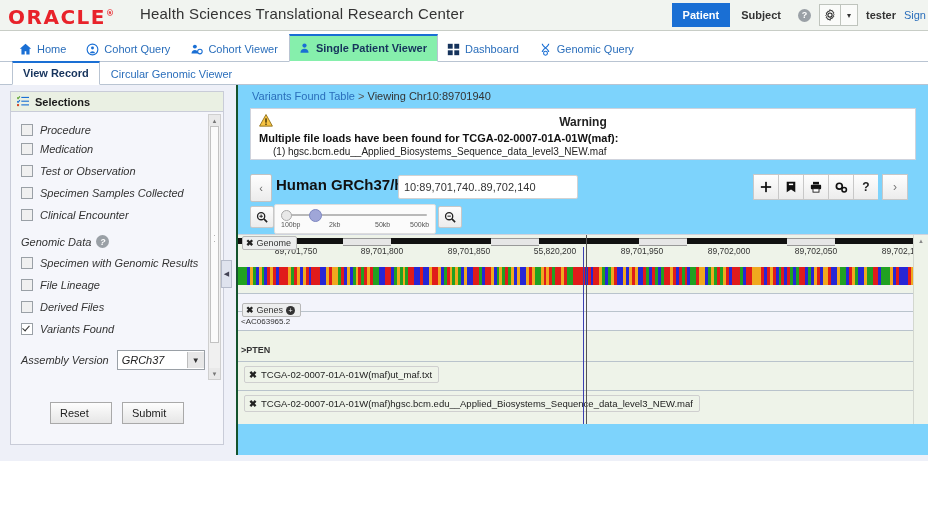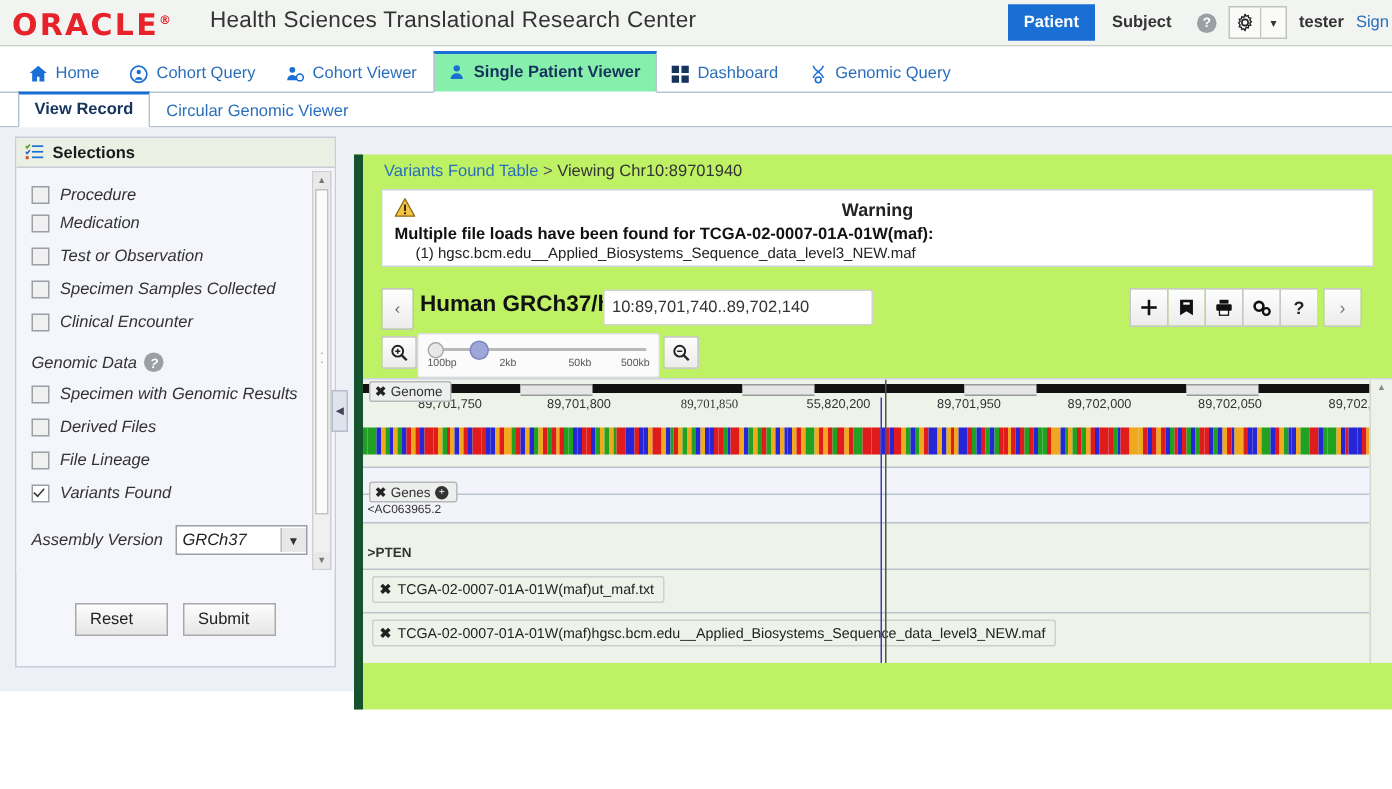--- a/index.html
+++ b/index.html
@@ -146,22 +146,22 @@
     background:linear-gradient(#fdfdfd,#e6e6e6);border:1px solid #a9a9a9;
   }
   .panel-collapse{
     position:absolute;left:221px;top:175px;width:9px;height:26px;
     background:#dfe3ee;border:1px solid #b6bccb;
     display:flex;align-items:center;justify-content:center;font-size:7px;color:#445;
   }
 
   
   .rightpanel{
-    position:absolute;left:236px;top:18px;right:0px;height:370px;
-    background:#bef264;border-left:6px solid #14532d;
+    position:absolute;left:236px;top:0;right:0px;height:370px;
+    background:#7dd3fc;border-left:2px solid #14532d;
   }
   .breadcrumb{font-size:11px;padding:5px 0 5px 14px;color:#333;}
   .breadcrumb a{color:#2a6ebb;text-decoration:none;}
   .breadcrumb .sep{color:#555;}
   .warnbox{
     margin:1px 12px 0 12px;border:1px solid #cfd3dd;background:#fff;
     padding:5px 8px 9px 8px;position:relative;height:52px;box-sizing:border-box;
   }
   .warn-title{text-align:center;font-size:12px;font-weight:bold;color:#222;margin-top:1px;}
   .warn-ico{position:absolute;left:8px;top:5px;width:14px;height:13px;}
@@ -392,25 +392,25 @@
             <span>Genomic Data</span>
             <span class="helpico">?</span>
           </div>
 
           <div class="chkrow">
             <span class="chkbox"></span>
             <span class="chklabel">Specimen with Genomic Results</span>
           </div>
           <div class="chkrow">
             <span class="chkbox"></span>
-            <span class="chklabel">Derived Files</span>
+            <span class="chklabel">File Lineage</span>
           </div>
           <div class="chkrow">
             <span class="chkbox"></span>
-            <span class="chklabel">File Lineage</span>
+            <span class="chklabel">Derived Files</span>
           </div>
           <div class="chkrow">
             <span class="chkbox checked"></span>
             <span class="chklabel">Variants Found</span>
           </div>
 
           <div class="assembly-row">
             <span class="assembly-label">Assembly Version</span>
             <span class="select">
               <span class="val">GRCh37</span>
@@ -534,21 +534,21 @@
             <div class="blk" style="left:301px;width:100px;"></div>
             <div class="wht" style="left:401px;width:48px;"></div>
             <div class="blk" style="left:449px;width:100px;"></div>
             <div class="wht" style="left:549px;width:48px;"></div>
             <div class="blk" style="left:597px;width:80px;"></div>
           </div>
 
           <div class="ruler-labels">
             <span style="left:50px;">89,701,750</span>
             <span style="left:136px;">89,701,800</span>
-            <span style="left:223px;font-family:Liberation Serif, serif;">89,701,850</span>
+            <span style="left:223px;">89,701,850</span>
             <span style="left:309px;">55,820,200</span>
             <span style="left:396px;">89,701,950</span>
             <span style="left:483px;">89,702,000</span>
             <span style="left:570px;">89,702,050</span>
             <span style="left:657px;">89,702,100</span>
           </div>
 
           <div class="tracklabel" style="left:4px;top:1px;">
             <span class="x">✖</span>
             <span>Genome</span>

